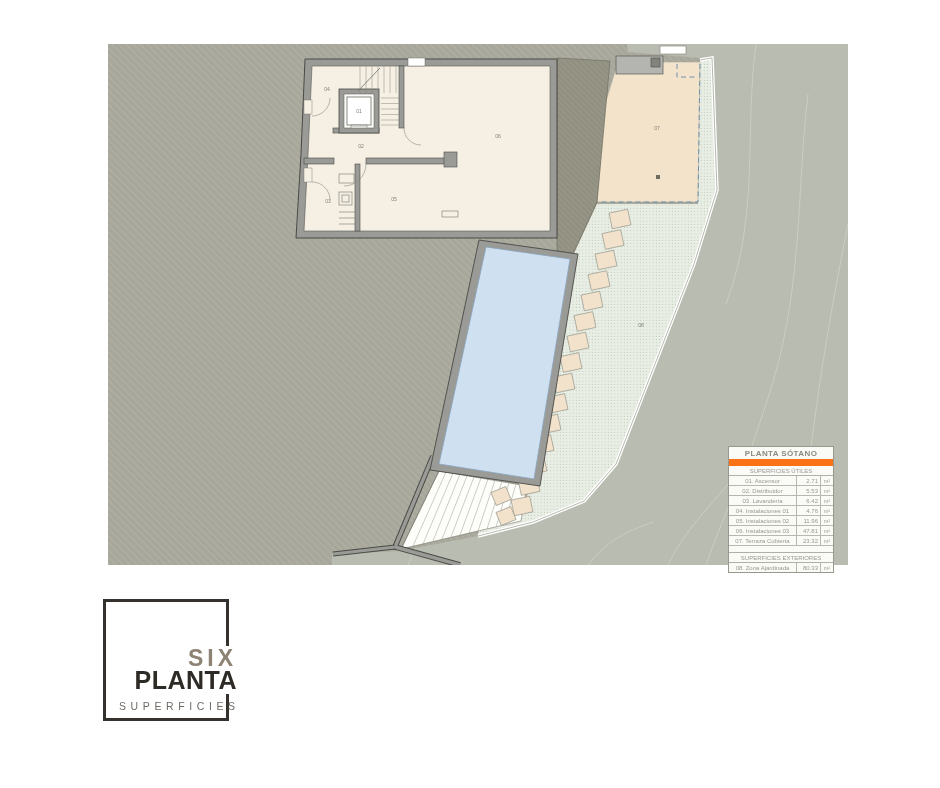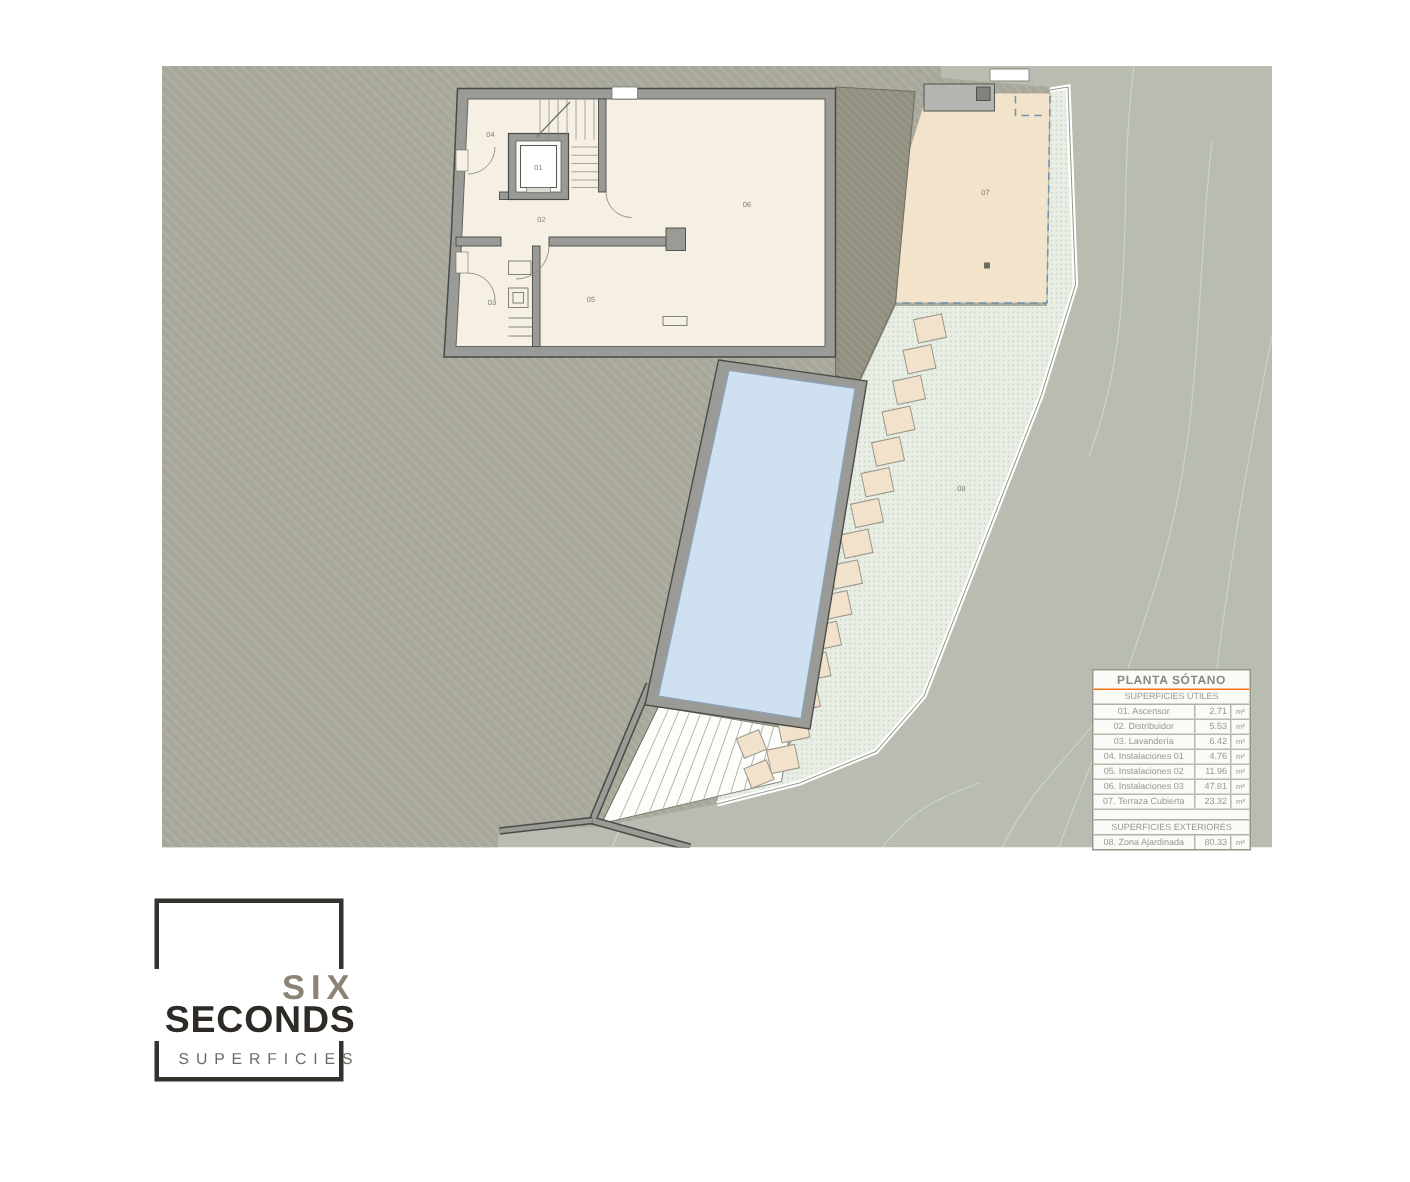--- a/index.html
+++ b/index.html
@@ -5,21 +5,21 @@
   html,body{margin:0;padding:0;}
   .page{position:relative;width:940px;height:788px;background:#ffffff;overflow:hidden;
         font-family:"Liberation Sans",sans-serif;}
   .plan-canvas{position:absolute;left:108px;top:44px;width:740px;height:521px;}
   .plan-canvas svg{display:block;}
 
   
   .legend{position:absolute;left:620px;top:402px;width:106px;background:#fafaf6;
           border:1px solid #98988e;box-sizing:border-box;}
   .legend-title{font-size:8px;font-weight:bold;color:#8a8a80;text-align:center;
-                padding:2px 0 1px;border-bottom:1px solid #f97316;letter-spacing:.4px;}
+                padding:2px 0 1px;border-bottom:7px solid #f97316;letter-spacing:.4px;}
   .legend-sec{font-size:6px;color:#9a9a90;text-align:center;padding:2px 0 1px;
               border-bottom:1px solid #b0b0a6;}
   .lrow{display:grid;grid-template-columns:1fr 24px 13px;border-bottom:1px solid #b8b8ae;
         font-size:6px;color:#9a9a90;}
   .lrow span{padding:1.5px 2px;text-align:center;white-space:nowrap;overflow:hidden;}
   .lrow .val{border-left:1px solid #b8b8ae;text-align:right;}
   .lrow .unit{border-left:1px solid #b8b8ae;font-size:5px;}
   .legend-gap{height:6px;border-bottom:1px solid #b0b0a6;}
 
   
@@ -257,18 +257,18 @@
         <span>08. Zona Ajardinada</span>
         <span class="val">80.33</span>
         <span class="unit">m²</span>
       </div>
     </div>
   </div>
 
   <div class="logo">
     <div class="logo-words">
       <div class="word-six">SIX</div>
-      <div class="word-seconds">SECONDS</div>
+      <div class="word-seconds">PLANTA</div>
     </div>
     <div class="word-properties">SUPERFICIES</div>
   </div>
 
 </div>
 
 </body></html>

